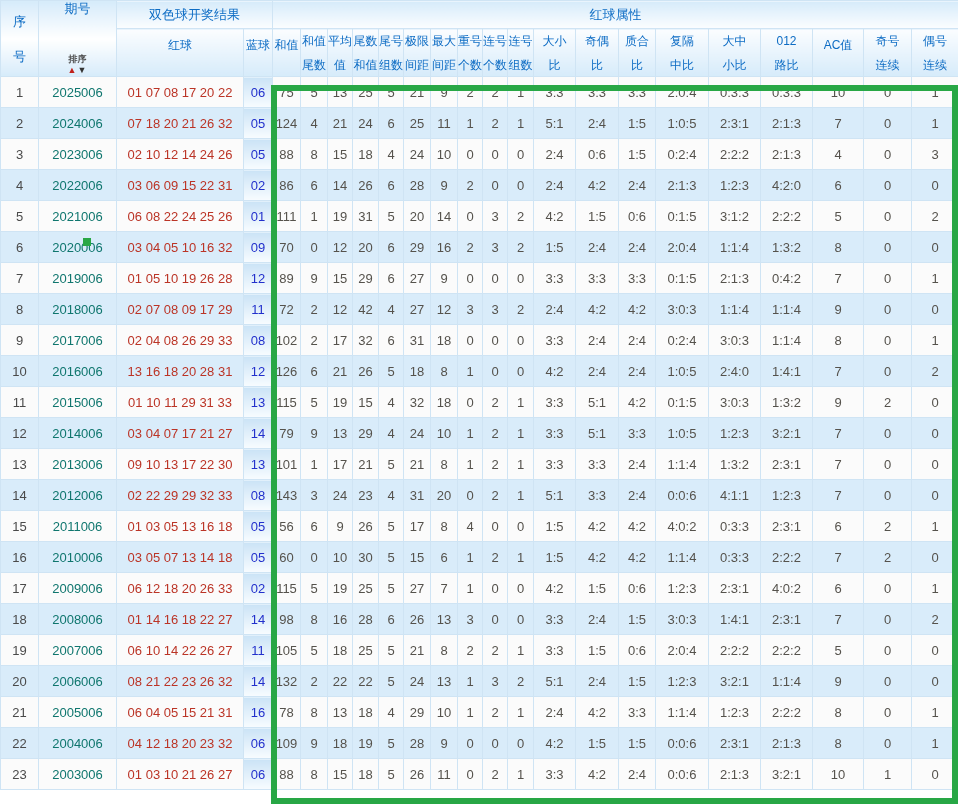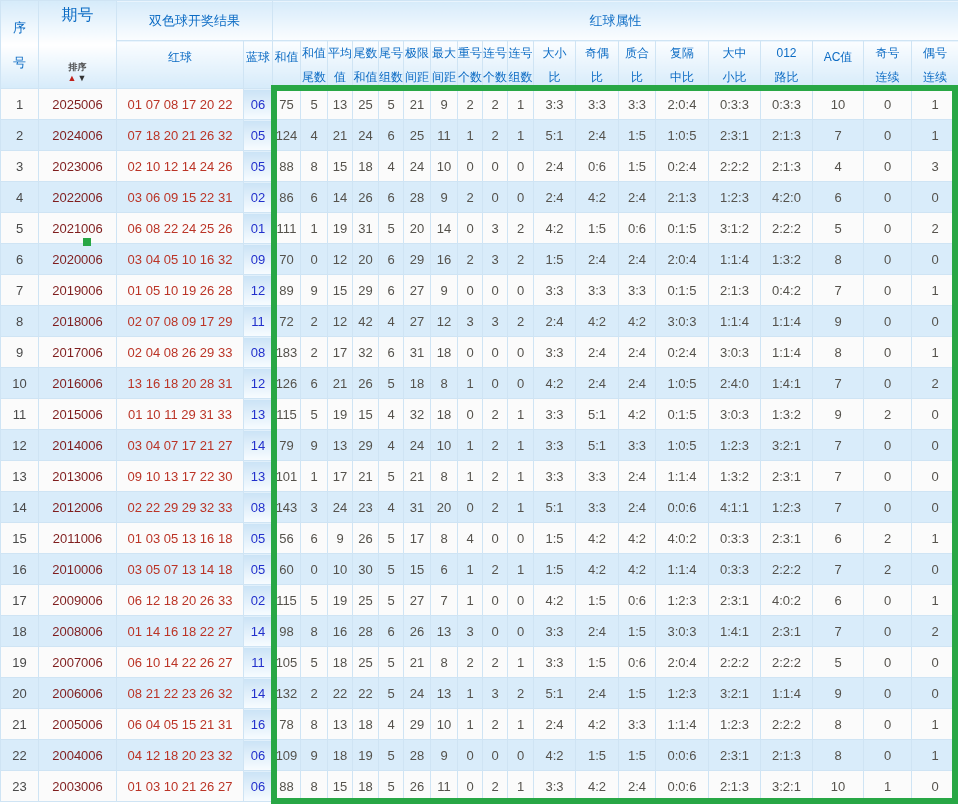--- a/index.html
+++ b/index.html
@@ -13,44 +13,44 @@
 
   table.tbl { width:958px; border-collapse:collapse; table-layout:fixed; }
   th, td {
     border:1px solid #cfe4f4;
     text-align:center; vertical-align:middle;
     overflow:hidden; white-space:nowrap;
   }
 
   
   thead th { color:#0d6cc4; font-weight:normal; font-size:13px; }
-  tr.h1 th.group { height:40px; background:linear-gradient(180deg,#d6ebfa 0%,#fbfdff 100%); }
+  tr.h1 th.group { height:28px; background:linear-gradient(180deg,#d6ebfa 0%,#fbfdff 100%); }
   tr.h2 th { height:48px; background:linear-gradient(180deg,#fbfdff 0%,#d6ebfa 100%); }
   th.rowspan2 {
     background:linear-gradient(180deg,#d6ebfa 0%,#ffffff 50%,#d6ebfa 100%);
   }
   th.th-serial div { line-height:1; }
   th.th-serial { font-size:13px; }
   th.th-serial .gap { height:22px; }
-  th.th-period .period-label { font-size:16px; line-height:1; margin-bottom:28px; }
+  th.th-period .period-label { font-size:13px; line-height:1; margin-bottom:28px; }
   th.th-period .sort-label { font-size:9px; color:#4a4a4a; line-height:1; margin-bottom:2px; font-weight:bold;margin-top:40px; }
   th.th-period .sort-arrows { font-size:9px; line-height:1; letter-spacing:1px; cursor:pointer; }
   .arr-up   { color:#c1201a; }
   .arr-down { color:#333333; }
 
   tr.h2 th .l1, tr.h2 th .l2 { line-height:1; font-size:12px; }
   tr.h2 th .l1 { margin-bottom:12px; }
   tr.h2 th.single .l1 { margin-bottom:16px; }
 
   
   tbody td { height:31px; font-size:13px; }
   tbody tr:nth-child(odd)  { background:#fbfbfb; }
   tbody tr:nth-child(even) { background:#d9ecfa; }
   td.c-no     { color:#4a4a4a; }
-  td.c-period { color:#7f1d1d; }
+  td.c-period { color:#0f766e; }
   td.c-reds   { color:#bb3426;margin-top:48px; }
   td.c-blue   {
     color:#2230cc; font-weight:normal;
     background:linear-gradient(180deg,#cbe3f6 0%,#f8fcff 100%);
   }
   td.c-attr   { color:#55524c; }
 
   
   .green-frame {
     position:absolute; left:271px; top:85px; width:687px; height:719px;
@@ -391,21 +391,21 @@
           <td class="c-attr">1:1:4</td>
           <td class="c-attr">9</td>
           <td class="c-attr">0</td>
           <td class="c-attr">0</td>
         </tr>
         <tr>
           <td class="c-no">9</td>
           <td class="c-period">2017006</td>
           <td class="c-reds">02 04 08 26 29 33</td>
           <td class="c-blue">08</td>
-          <td class="c-attr">183</td>
+          <td class="c-attr">102</td>
           <td class="c-attr">2</td>
           <td class="c-attr">17</td>
           <td class="c-attr">32</td>
           <td class="c-attr">6</td>
           <td class="c-attr">31</td>
           <td class="c-attr">18</td>
           <td class="c-attr">0</td>
           <td class="c-attr">0</td>
           <td class="c-attr">0</td>
           <td class="c-attr">3:3</td>

